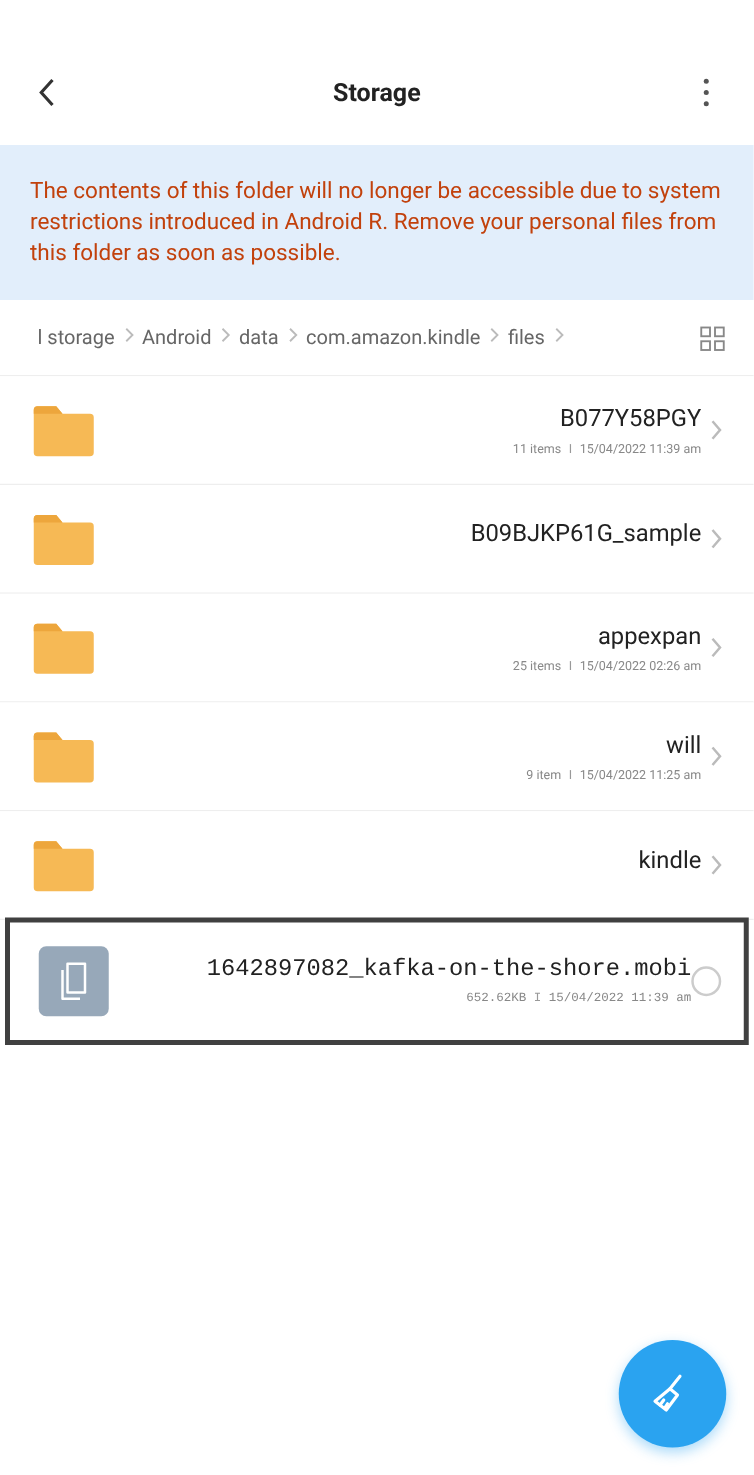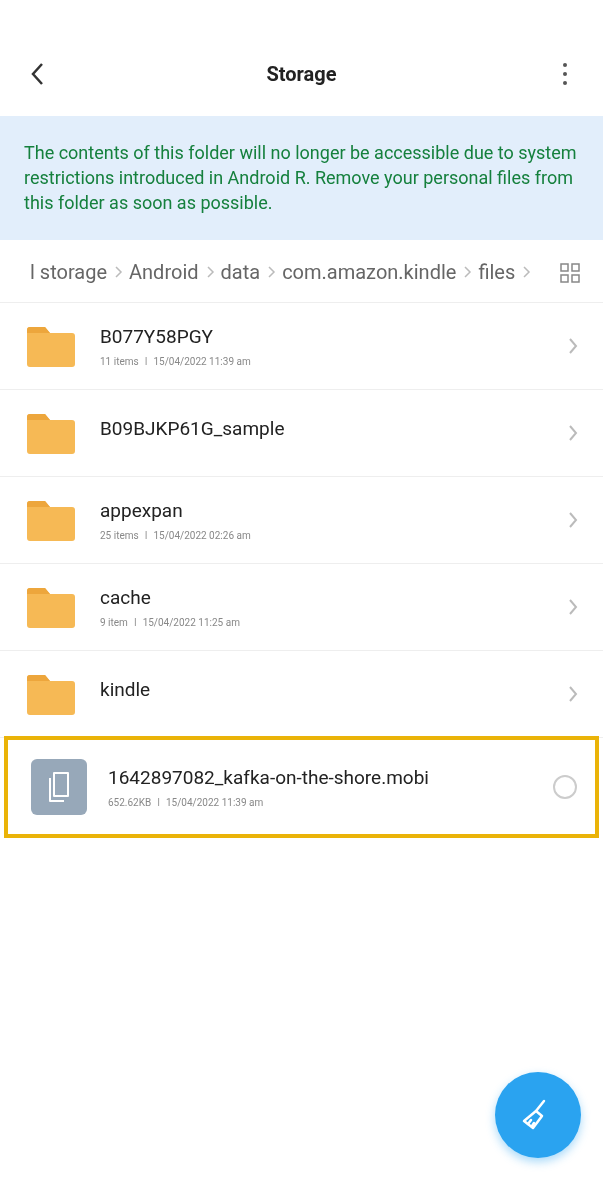--- a/index.html
+++ b/index.html
@@ -44,32 +44,32 @@
     }
     .dot { width: 4px; height: 4px; border-radius: 50%; background: #555; margin: 2.5px 0; }
     .dots-col { display: flex; flex-direction: column; align-items: center; }
 
     .banner {
       background: #e2eefb;
       padding: 24px 20px 24px 24px;
       margin-top: 12px;
     }
     .banner-text {
-      color: #15803d;
+      color: #c2410c;
       font-size: 18px;
       line-height: 1.4;
     }
 
     .breadcrumb {
       display: flex;
-      align-items: flex-end;
+      align-items: flex-start;
       padding: 20px 18px 18px 30px;
       flex-wrap: wrap;
       color: #777;
-      font-size: 20px;
+      font-size: 16px;
     }
     .crumb { color: #666; white-space: nowrap; }
     .crumb-sep {
       margin: 0 6px;
       display: inline-flex;
       align-items: center;
     }
     .crumb-sep svg { stroke: #bbb; }
     .grid-toggle {
       margin-left: auto;
@@ -80,25 +80,26 @@
 
     .list { border-top: 1px solid #eee; }
     .row {
       display: flex;
       align-items: center;
       padding: 14px 18px 14px 22px;
       border-bottom: 1px solid #eee;
       background: #fff;
     }
     .row.highlight {
-      border: 4px solid #eab308;
+      border: 4px solid #404040;
       padding: 18px 18px 18px 22px;
       margin: -2px 4px 0 4px;
       position: relative;
       z-index: 2;
+      font-family: Liberation Mono, monospace;
     }
     .icon-wrap {
       width: 58px;
       height: 58px;
       flex-shrink: 0;
       margin-right: 20px;
       display: flex;
       align-items: center;
       justify-content: center;
     }
@@ -107,20 +108,21 @@
       height: 56px;
       background: #97a8b9;
       border-radius: 6px;
       display: flex;
       align-items: center;
       justify-content: center;
     }
     .row-main {
       flex: 1;
       min-width: 0;
+      text-align: right;
     }
     .row-name {
       font-size: 19px;
       color: #222;
       margin-bottom: 8px;
       word-break: break-all;
     }
     .row-meta {
       font-size: 10px;
       color: #888;
@@ -264,21 +266,21 @@
       </div>
     </div>
     <div class="row">
       <div class="icon-wrap">
         <svg width="56" height="56" viewBox="0 0 56 56">
           <path d="M4 12 C4 10 5 9 7 9 L22 9 L27 15 L49 15 C51 15 52 16 52 18 L52 46 C52 48 51 49 49 49 L7 49 C5 49 4 48 4 46 Z" fill="#f6b955"></path>
           <path d="M4 12 C4 10 5 9 7 9 L22 9 L27 15 L4 15 Z" fill="#eda63c"></path>
         </svg>
       </div>
       <div class="row-main">
-        <div class="row-name">cache</div>
+        <div class="row-name">will</div>
         <div class="row-meta"><span>9 item</span><span class="meta-sep">I</span><span>15/04/2022 11:25 am</span></div>
       </div>
       <div class="chev">
         <svg width="12" height="20" viewBox="0 0 12 20" fill="none" stroke-width="2">
           <path d="M3 3 L9 10 L3 17"></path>
         </svg>
       </div>
     </div>
     <div class="row">
       <div class="icon-wrap">

